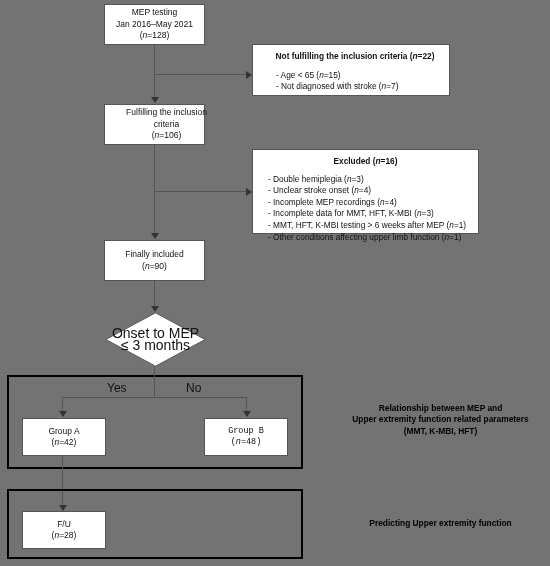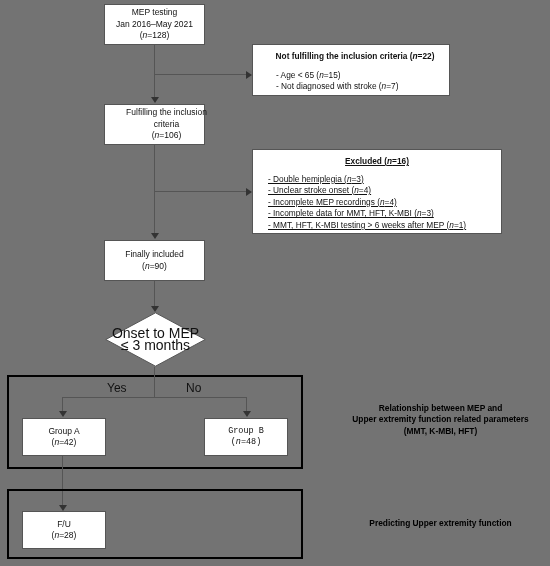--- a/index.html
+++ b/index.html
@@ -145,28 +145,29 @@
   </div>
 
   <div class="sidebox" style="left:252px; top:44px; width:198px; height:52px; padding:6px 6px 0 14px;">
     <span class="hdr">Not fulfilling the inclusion criteria (<em>n</em>=22)</span>
     <span class="items" style="margin-top:7px;">
       <span class="ln">- Age &lt; 65 (<em>n</em>=15)</span>
       <span class="ln">- Not diagnosed with stroke (<em>n</em>=7)</span>
     </span>
   </div>
 
-  <div class="sidebox" style="left:252px; top:149px; width:250px; height:85px; padding:6px 6px 12px 6px;text-decoration:underline;">
+  <div class="sidebox" style="left:252px; top:149px; width:227px; height:85px; padding:6px 6px 12px 6px;">
     <span class="hdr">Excluded (<em>n</em>=16)</span>
     <span class="items" style="margin-top:6px;">
       <span class="ln">- Double hemiplegia (<em>n</em>=3)</span>
       <span class="ln">- Unclear stroke onset (<em>n</em>=4)</span>
       <span class="ln">- Incomplete MEP recordings (<em>n</em>=4)</span>
       <span class="ln">- Incomplete data for MMT, HFT, K-MBI (<em>n</em>=3)</span>
       <span class="ln">- MMT, HFT, K-MBI testing &gt; 6 weeks after MEP (<em>n</em>=1)</span>
+      <span class="ln">- Other conditions affecting upper limb function (<em>n</em>=1)</span>
     </span>
   </div>
 
   <div class="vline" style="left:154px; top:45px; height:52px;"></div>
   <div class="arrow-down" style="left:150.5px; top:97px;"></div>
 
   <div class="hline" style="left:154px; top:74px; width:92px;"></div>
   <div class="arrow-right" style="left:246px; top:70.5px;"></div>
 
   <div class="vline" style="left:154px; top:145px; height:88px;"></div>

